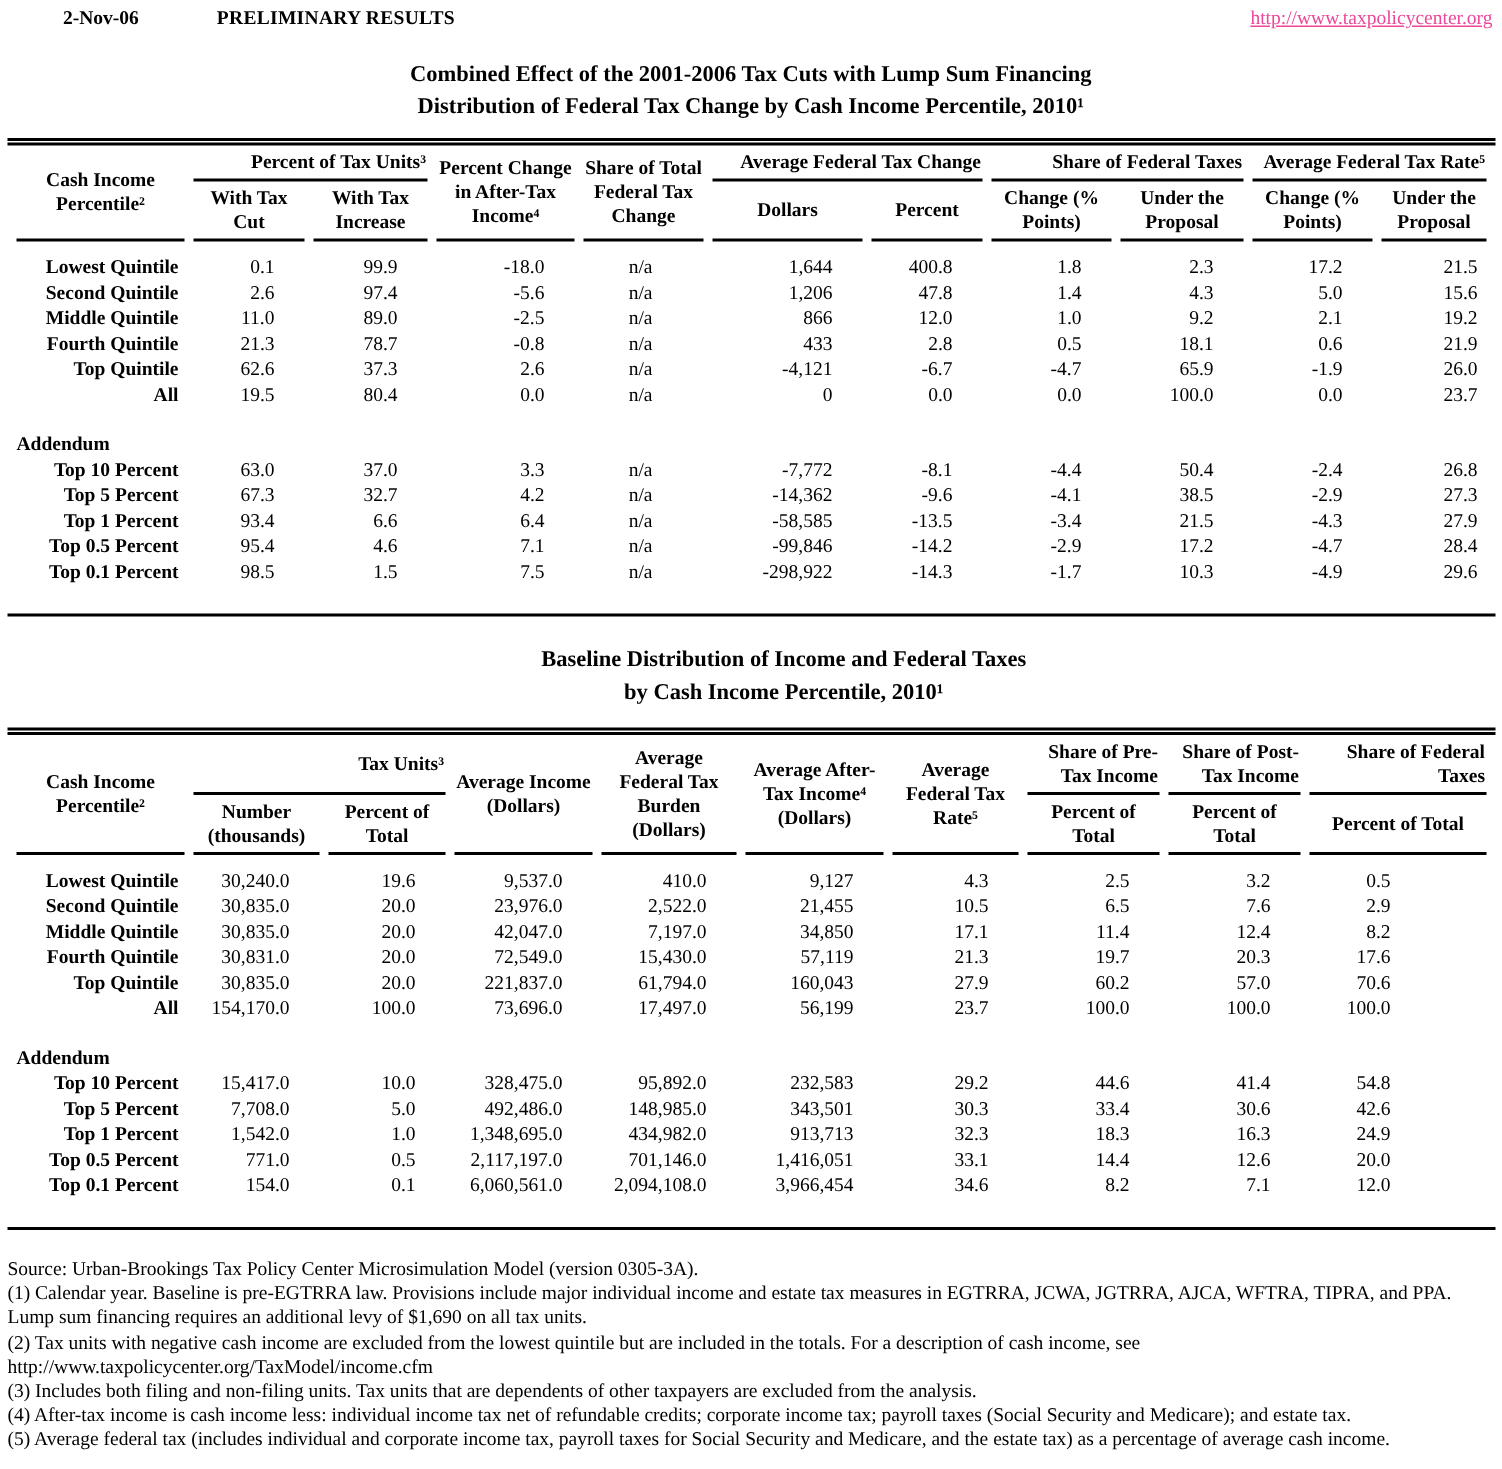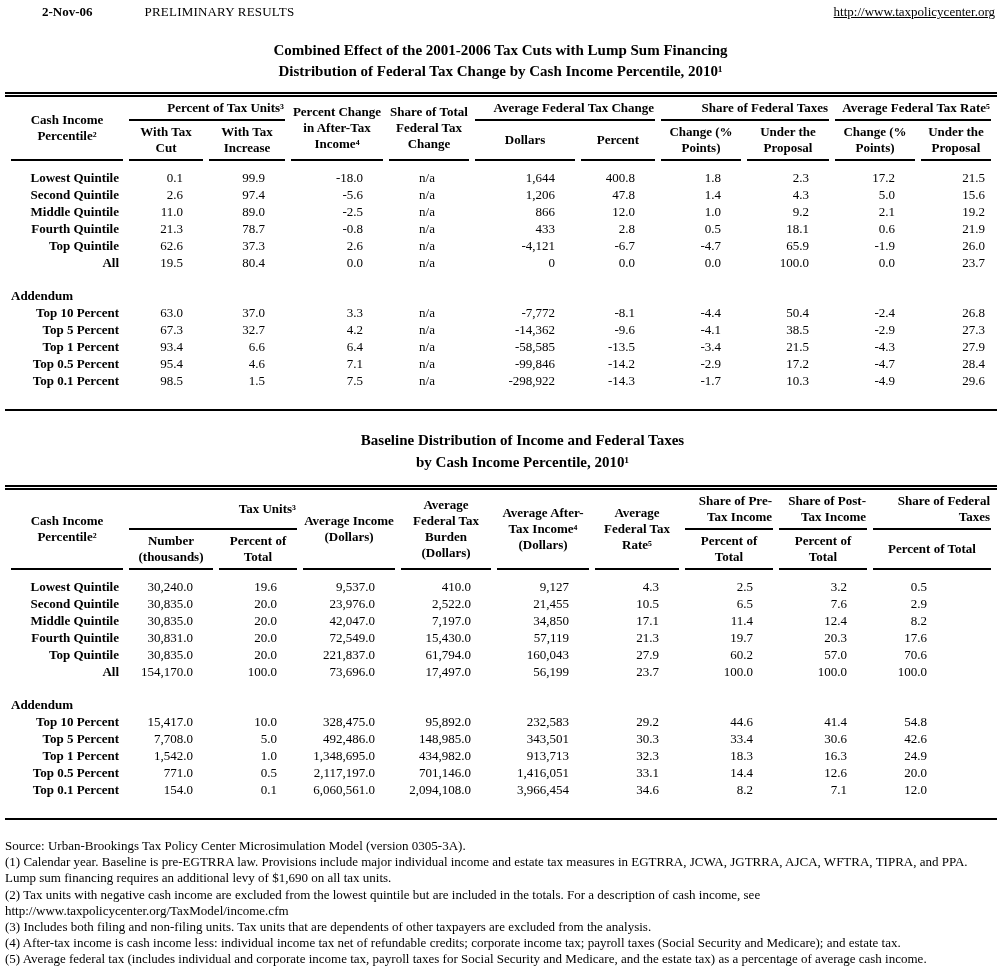--- a/index.html
+++ b/index.html
@@ -8,23 +8,23 @@
     background: #ffffff; color: #000000;
     font-family: "Liberation Serif", "DejaVu Serif", serif;
     font-size: 13px;
     overflow: hidden;
   }
   .topbar {
     display: flex; align-items: baseline;
     padding: 4px 6px 0 42px;
   }
   .topbar .date { font-weight: bold; }
-  .topbar .status { font-weight: normal; margin-left: 52px; letter-spacing: 0.2px; }
+  .topbar .status { font-weight: bold; margin-left: 52px; letter-spacing: 0.2px; }
   .topbar .spacer { flex: 1; }
-  a.toplink { color: #000000; }
+  a.toplink { color: #ec4899; }
   .title-block { text-align: center; font-weight: bold; margin-top: 20px; line-height: 21px; font-size: 15px; }
   .title-block .t1 { font-size: 14px; }
 
   table.datatable {
     width: 992px;
     margin: 0 0 0 5px;
     border-collapse: separate;
     border-spacing: 6px 0;
     table-layout: fixed;
     border-top: 5px double #000;

